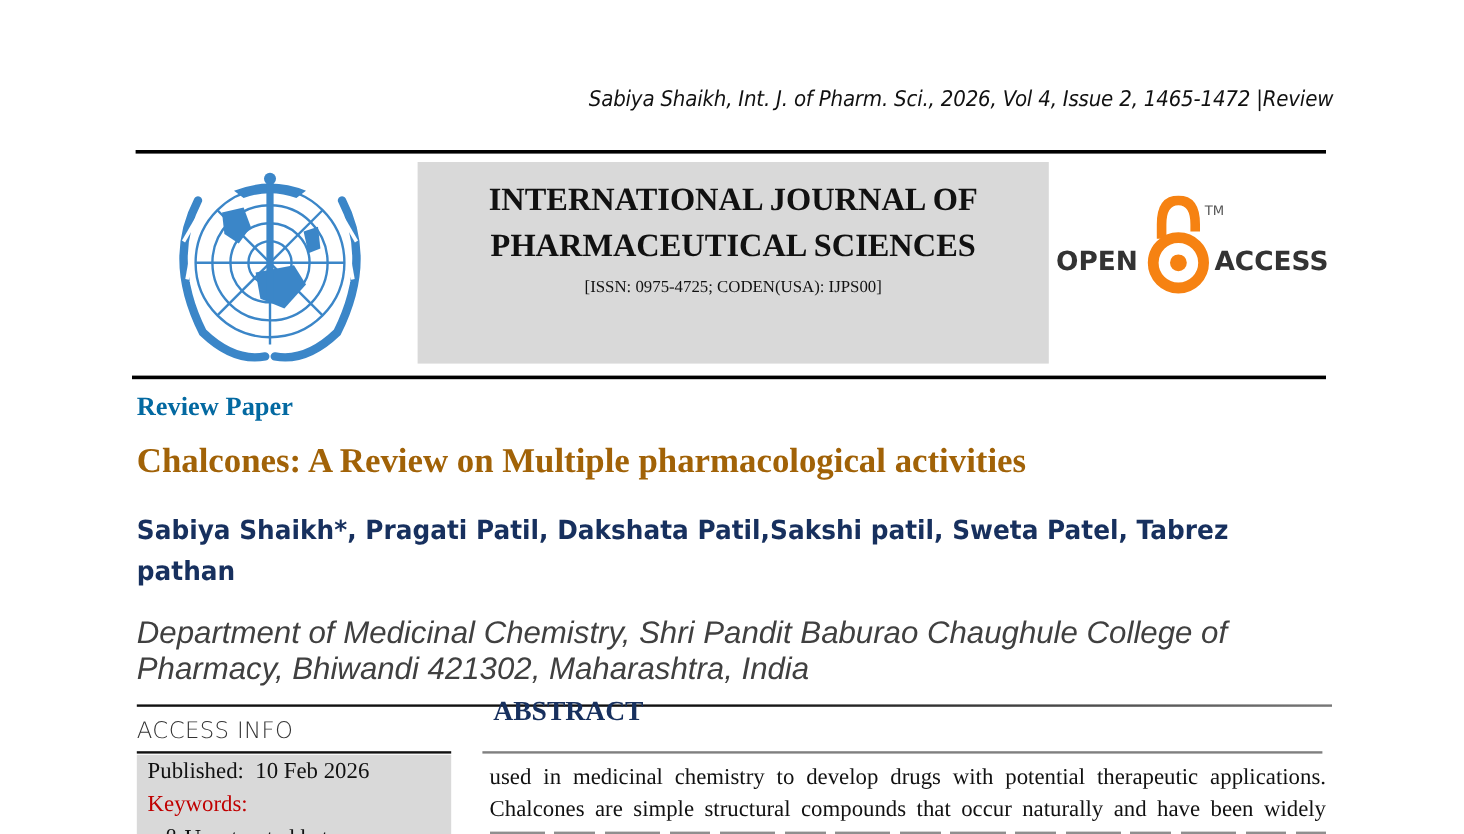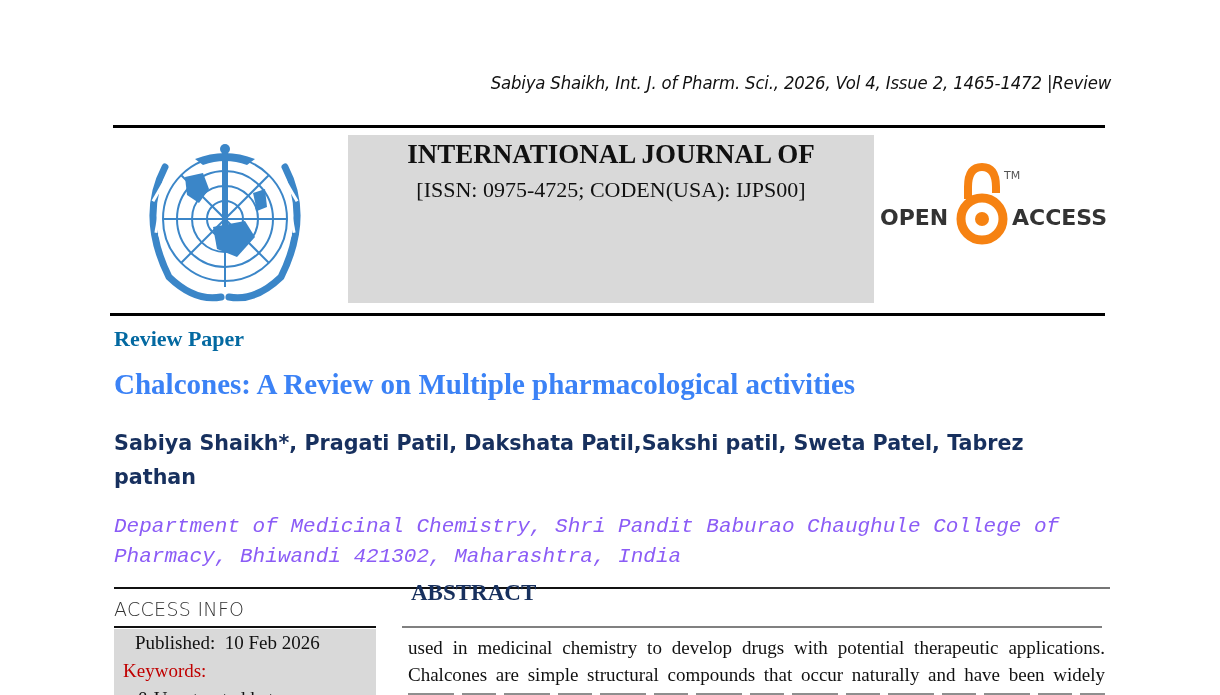--- a/index.html
+++ b/index.html
@@ -11,55 +11,55 @@
       font-size: 18px; color: #111; letter-spacing: -0.2px;
       transform: scaleX(0.92); transform-origin: right center;
     }
     .rule-thick { background: #000; height: 3px; }
     .logo-wrap { left: 125px; top: 137px; width: 200px; height: 170px; }
     .masthead {
       left: 348px; top: 135px; width: 526px; height: 168px; background: #d9d9d9;
       font-family: "Liberation Serif", serif; color: #111; text-align: center;
     }
     .masthead .t1, .masthead .t2 { font-weight: bold; font-size: 27px; line-height: 38px; }
-    .masthead .t1 { }
-    .masthead .t3, .masthead .t4 { font-size: 22px; line-height: 33px; font-family: Liberation Serif, serif; }
+    .masthead .t1 { margin-top: 12px; }
+    .masthead .t3, .masthead .t4 { font-size: 14px; line-height: 33px; font-family: Liberation Serif, serif; }
     .oa-wrap { left: 880px; top: 163px; width: 228px; height: 88px; }
     .review-label {
       left: 114px; top: 326px; font-family: "Liberation Serif", serif;
       font-weight: bold; font-size: 22px; color: #0369a1;
     }
     .title {
       left: 114px; top: 368px; font-family: "Liberation Serif", serif;
-      font-weight: bold; font-size: 29px; color: #3b82f6;
+      font-weight: bold; font-size: 29px; color: #a16207;
     }
     .authors {
       left: 114px; top: 426px; width: 990px; font-family: "DejaVu Sans", sans-serif;
       font-weight: bold; font-size: 22px; line-height: 34px; color: #17305e;
       transform: scaleX(0.94); transform-origin: left top;
     }
     .affil {
-      left: 114px; top: 512px; width: 1000px; font-family: Liberation Mono, monospace;
-      font-style: italic; font-size: 21px; line-height: 30px; color: #8b5cf6;
+      left: 114px; top: 512px; width: 1000px; font-family: Liberation Sans, sans-serif;
+      font-style: italic; font-size: 26px; line-height: 30px; color: #404040;
     }
     .rule-thin {
       left: 114px; top: 587px; width: 996px; height: 2px;
       background: linear-gradient(to right, #111 0%, #111 50%, #777 100%);
     }
     .ai-head {
       left: 114px; top: 598px; font-family: "DejaVu Sans", sans-serif;
       font-size: 19px; color: #333; letter-spacing: 0.3px; font-weight: 300;
     }
     .ai-rule { left: 114px; top: 626px; width: 262px; height: 2px; background: #111; }
     .ai-box {
       left: 114px; top: 629px; width: 262px; height: 80px; background: #d9d9d9;
       font-family: "Liberation Serif", serif; font-size: 19px; color: #111;
     }
     .ai-box .row { padding-left: 9px; line-height: 28px; }
-    .ai-box .pub { margin-top: 0; margin-left: 12px; }
+    .ai-box .pub { margin-top: 0; }
     .ai-box .kw { color: #c00000; }
     .abs-head {
       left: 411px; top: 580px; font-family: "Liberation Serif", serif;
       font-weight: bold; font-size: 23px; color: #17305e;
     }
     .abs-rule { left: 402px; top: 626px; width: 700px; height: 2px; background: #808080; }
     .abs-body {
       left: 408px; top: 634px; width: 697px; font-family: "Liberation Serif", serif;
       font-size: 19px; line-height: 27px; color: #111; text-align: justify;
       text-align-last: justify;
@@ -110,20 +110,21 @@
       <rect x="24" y="110" width="30" height="3" transform="rotate(-110 39 111)"></rect>
       <rect x="150" y="50" width="30" height="3" transform="rotate(60 165 51)"></rect>
       <rect x="152" y="80" width="30" height="3" transform="rotate(80 167 81)"></rect>
       <rect x="146" y="110" width="30" height="3" transform="rotate(110 161 111)"></rect>
     </g>
   </svg>
 </div>
 
 <div class="abs masthead">
   <div class="t1">INTERNATIONAL JOURNAL OF</div>
+  <div class="t2">PHARMACEUTICAL SCIENCES</div>
   <div class="t3">[ISSN: 0975-4725; CODEN(USA): IJPS00]</div>
 </div>
 
 <div class="abs oa-wrap">
   <svg width="228" height="88" viewBox="0 0 228 88">
     <text x="0" y="62" font-family="DejaVu Sans, sans-serif" font-weight="bold" font-size="22" fill="#333">OPEN</text>
     <g>
       <path d="M88 36 L88 24 Q88 4 102 4 Q116 4 116 24 L116 30" fill="none" stroke="#f68212" stroke-width="8"></path>
       <circle cx="102" cy="56" r="21" fill="none" stroke="#f68212" stroke-width="9"></circle>
       <circle cx="102" cy="56" r="7" fill="#f68212"></circle>

